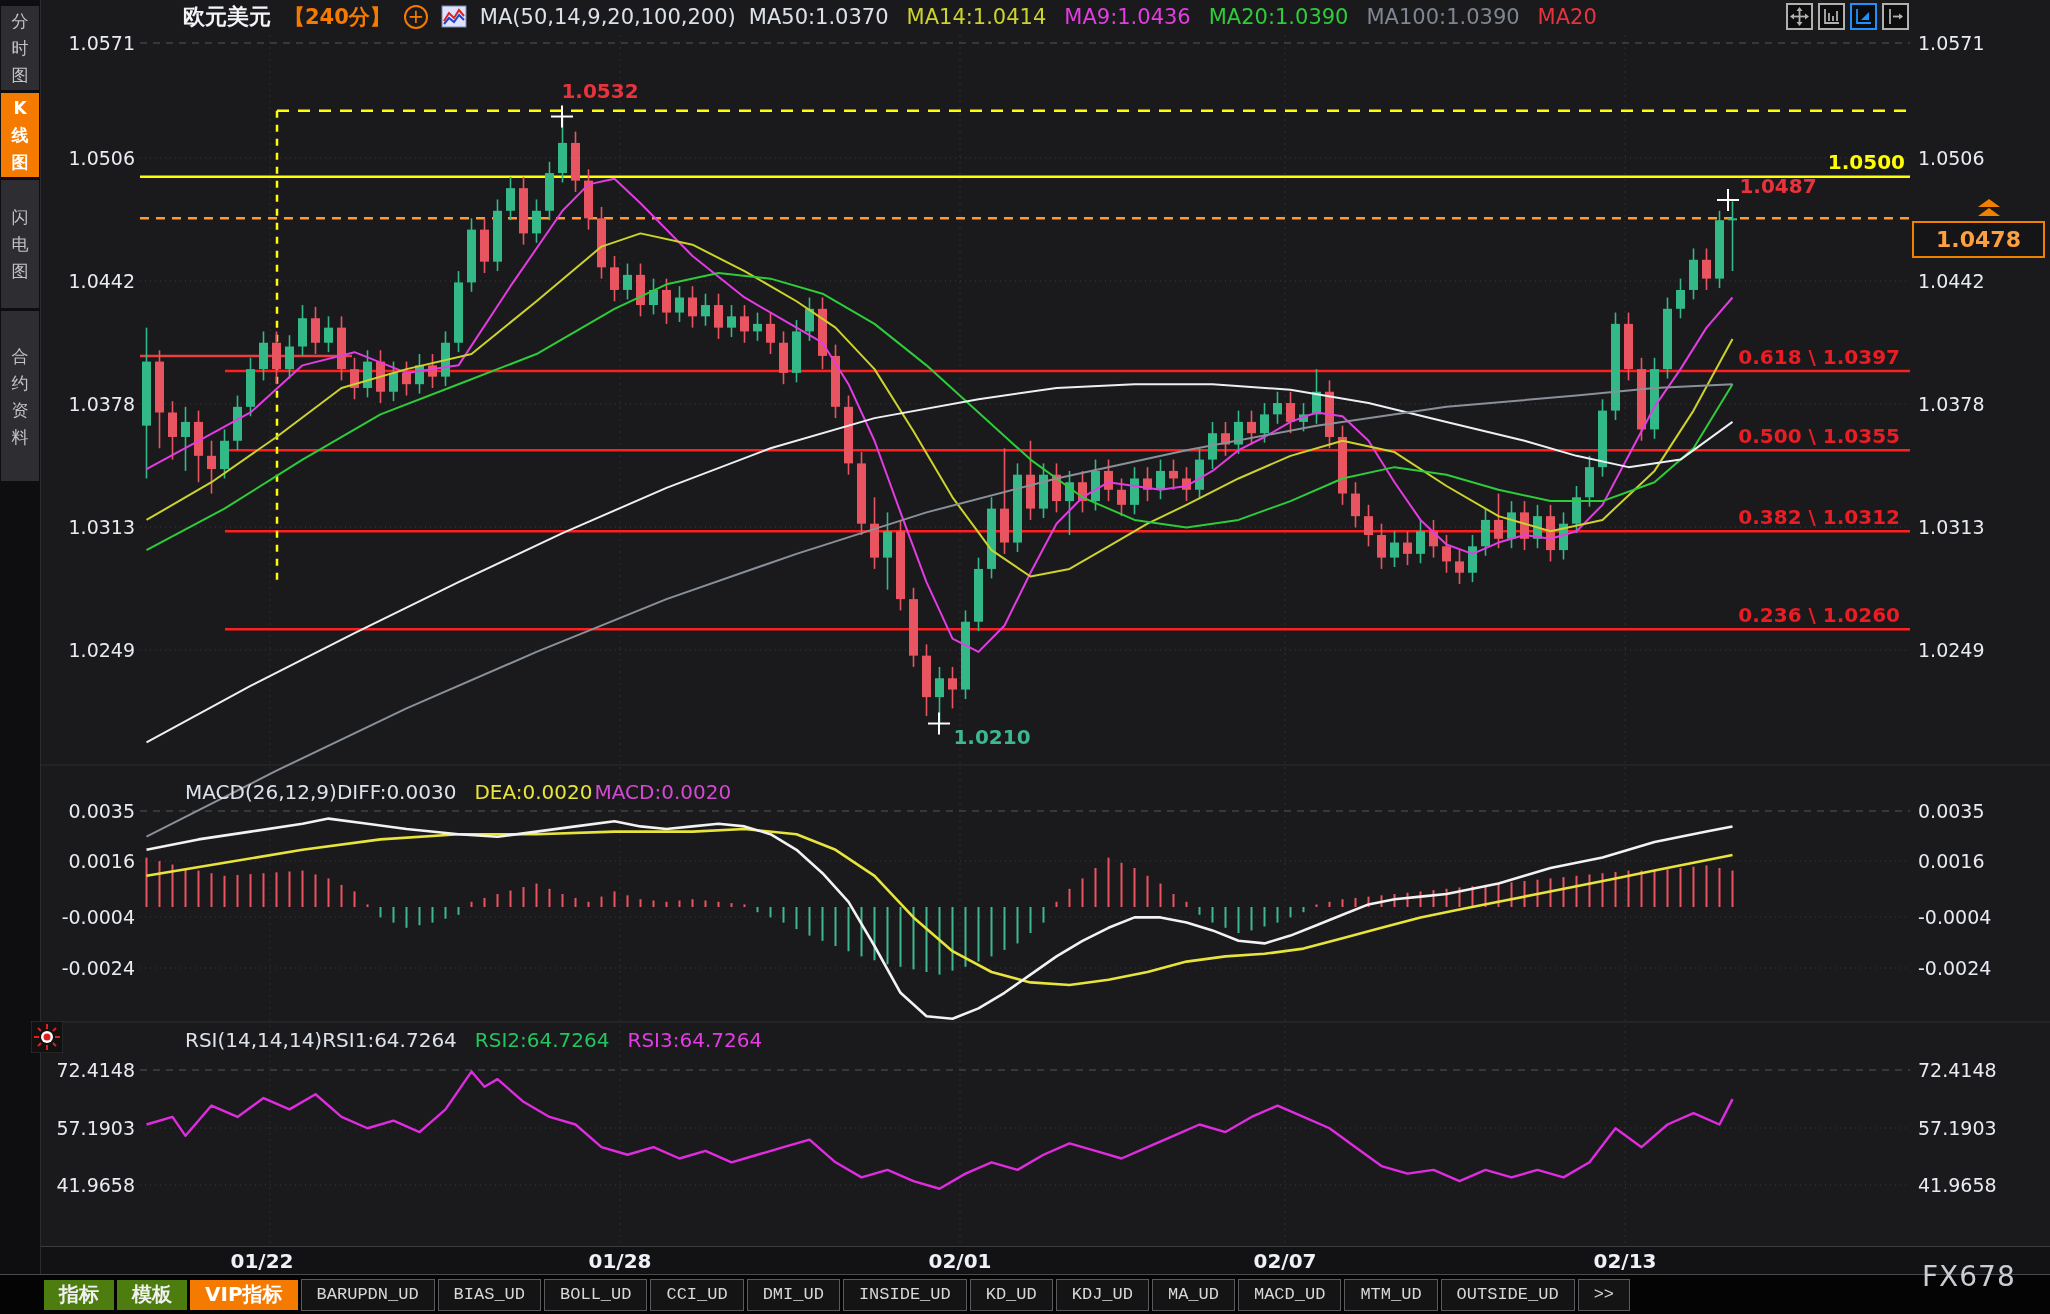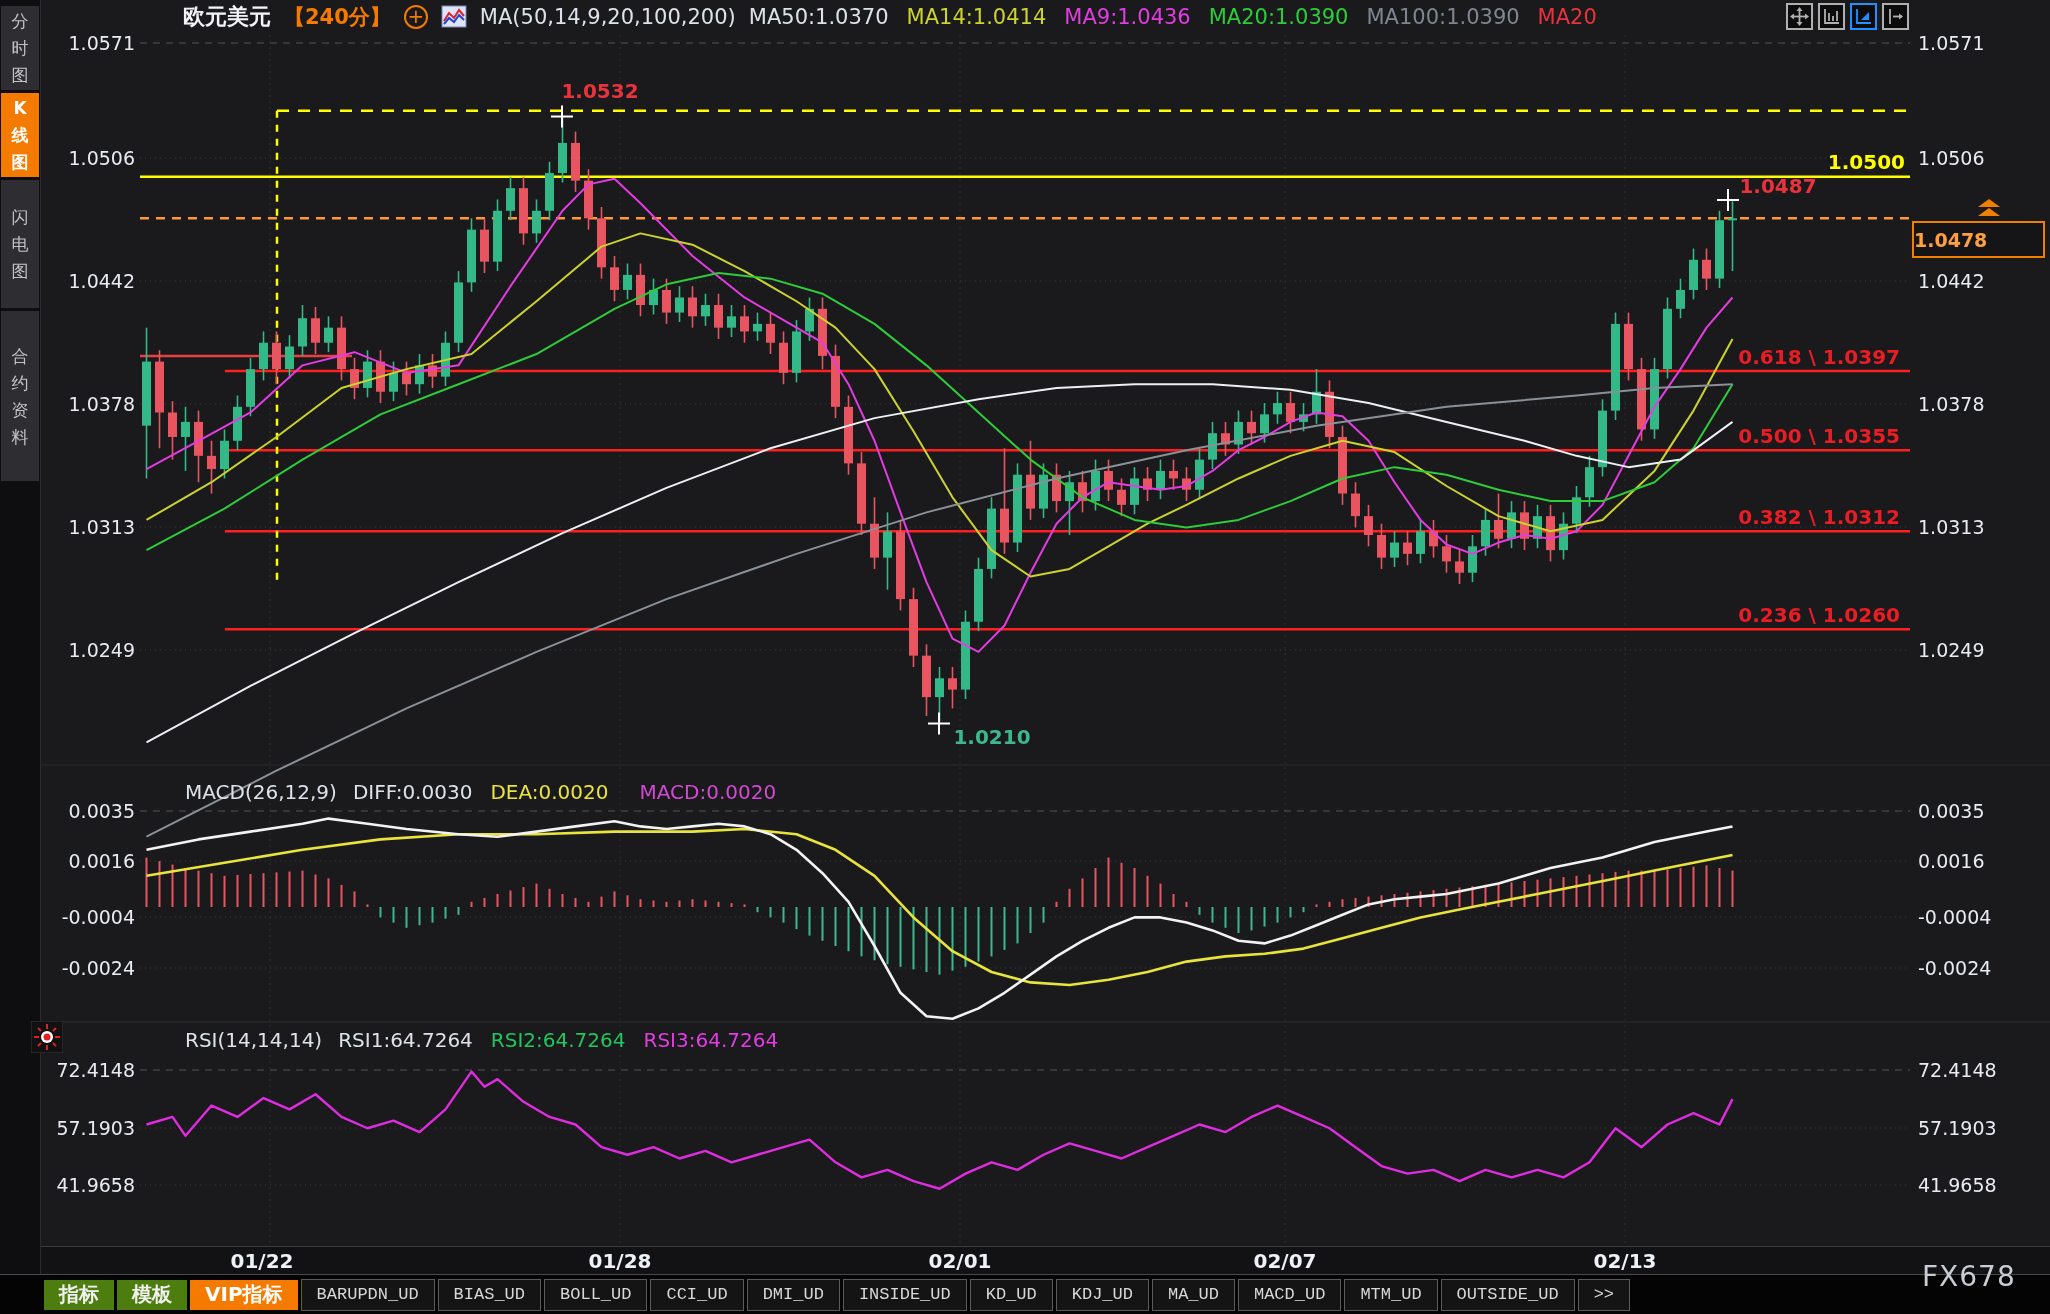--- a/index.html
+++ b/index.html
@@ -23,24 +23,24 @@
   .icon-btn.active{border-color:#1e90ff;}
   
   .lbl{position:absolute;font-size:19px;color:#e8ecf2;transform:translate(0,-50%);white-space:nowrap;z-index:20;}
   .lbl.ra{transform:translate(-100%,-50%);}
   .lbl.ctr{transform:translate(-50%,-50%);}
   .fib{font-weight:bold;color:#ea1c24;font-size:20px;}
   .ann-red{font-weight:bold;color:#e8333d;font-size:20px;}
   .ann-teal{font-weight:bold;color:#3cb88c;font-size:20px;}
   .ann-yel{font-weight:bold;color:#ffff00;font-size:20px;}
   .datelbl{font-weight:bold;font-size:20px;color:#eef2f8;}
-  .panel-hdr{position:absolute;left:185px;display:flex;gap:16px;font-size:20px;z-index:25;white-space:nowrap;}
+  .panel-hdr{position:absolute;left:185px;display:flex;gap:0;font-size:20px;z-index:25;white-space:nowrap;}
   
   .price-tag{position:absolute;left:1912px;top:221px;width:133px;height:37px;border:2px solid #f08000;background:#151517;
-             display:flex;align-items:center;justify-content:flex-start;font-size:19px;font-weight:bold;color:#ffa040;box-sizing:border-box;z-index:26;}
+             display:flex;align-items:center;justify-content:center;font-size:22px;font-weight:bold;color:#ffa040;box-sizing:border-box;z-index:26;}
   
   .axis-row{position:absolute;left:0;right:0;top:1246px;height:28px;border-top:1px solid #3c3c40;z-index:28;}
   .footer-period{position:absolute;left:46px;top:1259px;transform:translate(0,-50%);font-size:21px;font-weight:bold;color:#ff7711;display:flex;gap:8px;align-items:center;}
   .watermark{position:absolute;left:1922px;top:1276px;transform:translate(0,-50%);font-size:28px;color:#c9cdd3;letter-spacing:1px;z-index:40;}
   .toolbar{position:absolute;left:0;right:0;bottom:0;height:40px;background:#040404;border-top:1px solid #4a4a4e;display:flex;align-items:center;padding-left:44px;gap:3px;z-index:35;box-sizing:border-box;}
   .tb-tab{height:30px;display:flex;align-items:center;padding:0 15px;cursor:pointer;white-space:nowrap;}
   .tb-tab.plain{font-size:20px;font-weight:bold;color:#f0f0f0;background:#4d7c0f;}
   .tb-tab.ud{font-family:"Liberation Mono","DejaVu Sans Mono",monospace;font-size:17px;color:#d8d8d8;background:#141414;border:1px solid #5a5a5e;}
   .tb-tab.active{background:#f57a00;color:#fff;font-size:20px;font-weight:bold;border:none;}
   svg{position:absolute;left:0;top:0;z-index:10;}
@@ -546,21 +546,21 @@
         </svg>
       </div>
     </div>
 
   <div class="price-tag">
     <span>1.0478</span>
   </div>
 
   <div class="panel-hdr" style="top:780px;">
     <span style="color:#dde2ea">MACD(26,12,9)</span>
-    <span id="macd-values"><span class="maval" style="color: rgb(221, 226, 234); margin-right: 18px;">DIFF:0.0030</span><span class="maval" style="color: rgb(232, 228, 60); margin-right: 31px;">DEA:0.0020</span><span class="maval" style="color: rgb(210, 74, 210); margin-right: 18px;">MACD:0.0020</span></span>
+    <span id="macd-values"><span class="maval" style="color: rgb(221, 226, 234); margin-right: 18px;">DIFF:0.0030</span><span class="maval" style="color: rgb(232, 228, 60); margin-right: 2px;">DEA:0.0020</span><span class="maval" style="color: rgb(210, 74, 210); margin-right: 18px;">MACD:0.0020</span></span>
   </div>
   <div class="panel-hdr" style="top:1028px;">
     <span style="color:#dde2ea">RSI(14,14,14)</span>
     <span id="rsi-values"><span class="maval" style="color: rgb(221, 226, 234); margin-right: 18px;">RSI1:64.7264</span><span class="maval" style="color: #22c55e; margin-right: 18px;">RSI2:64.7264</span><span class="maval" style="color: rgb(226, 60, 226); margin-right: 18px;">RSI3:64.7264</span></span>
   </div>
 
   <svg width="32" height="32" viewBox="0 0 32 32" style="left:31px;top:1021px;z-index:31">
     <rect x="0" y="0" width="32" height="32" fill="#111" stroke="#3a3a3e"></rect>
     <g stroke="#e02020" stroke-width="2">
       <line x1="16" y1="3" x2="16" y2="8"></line>

